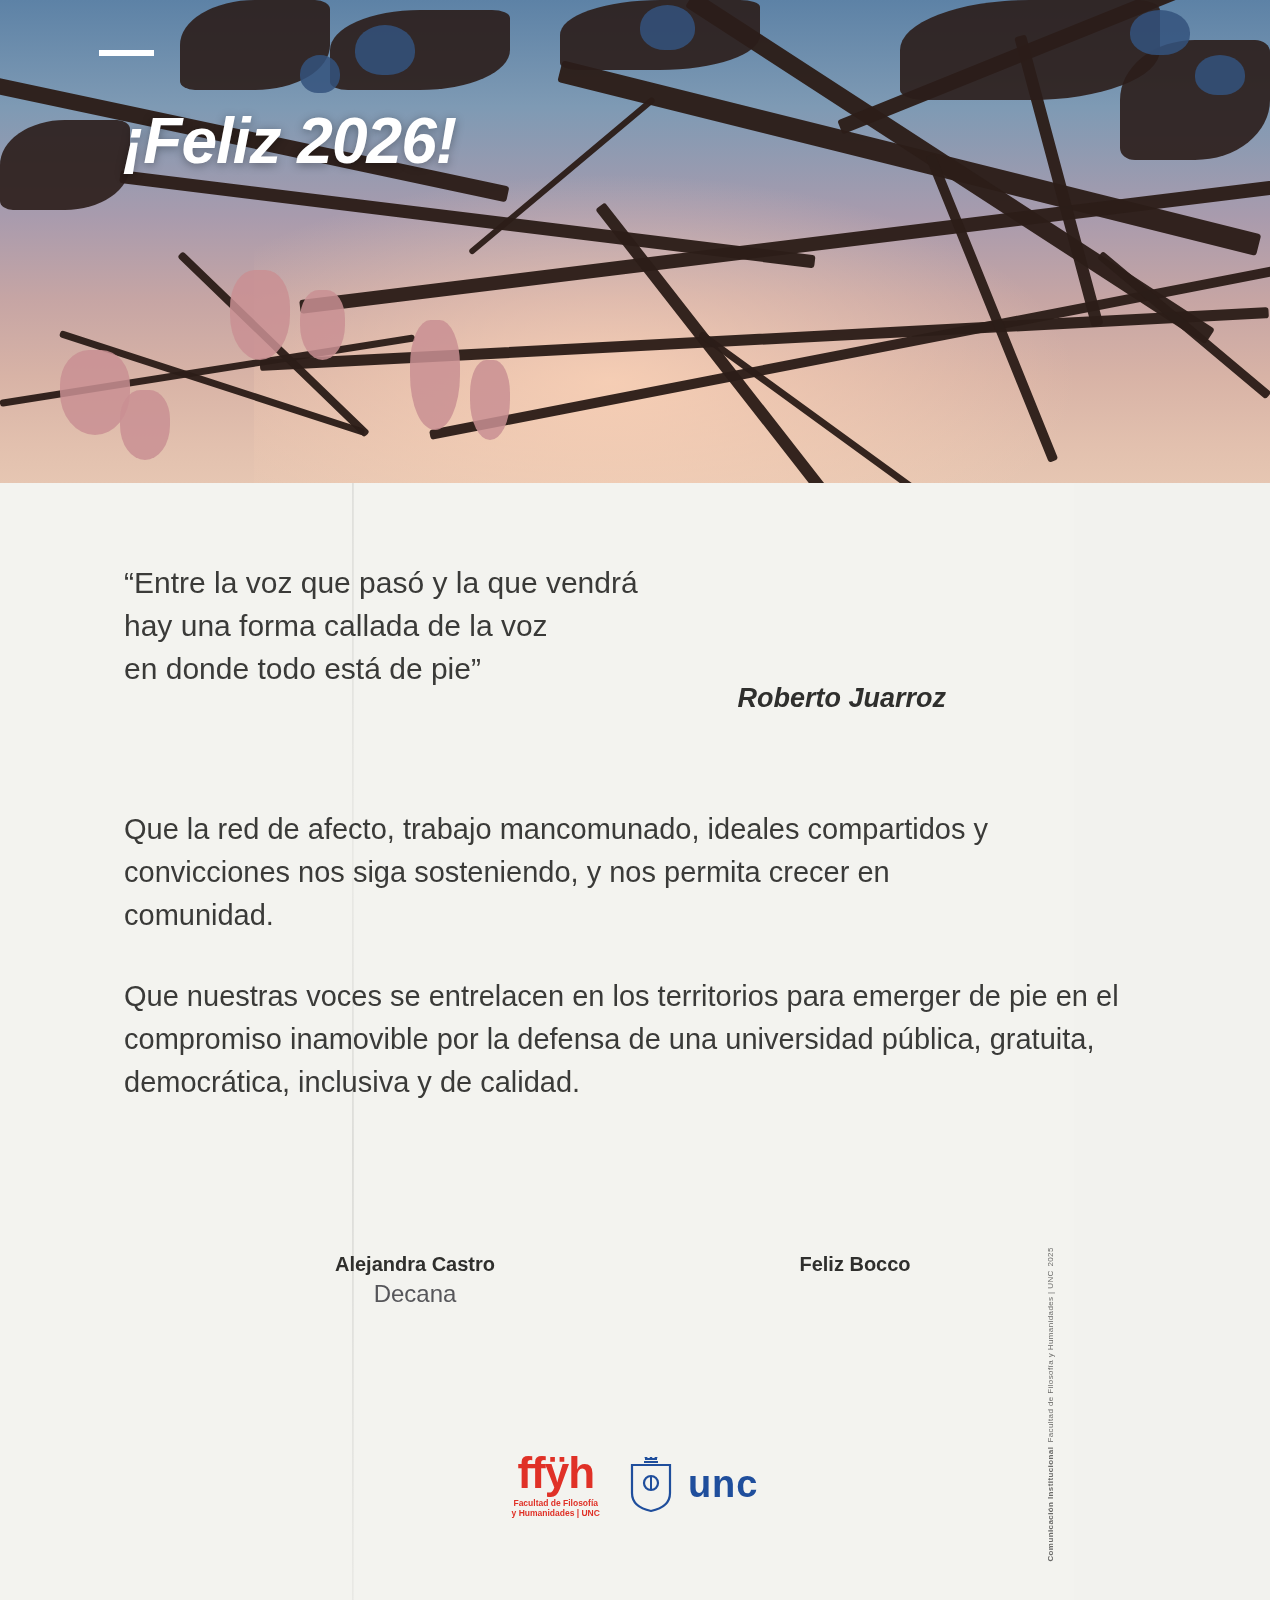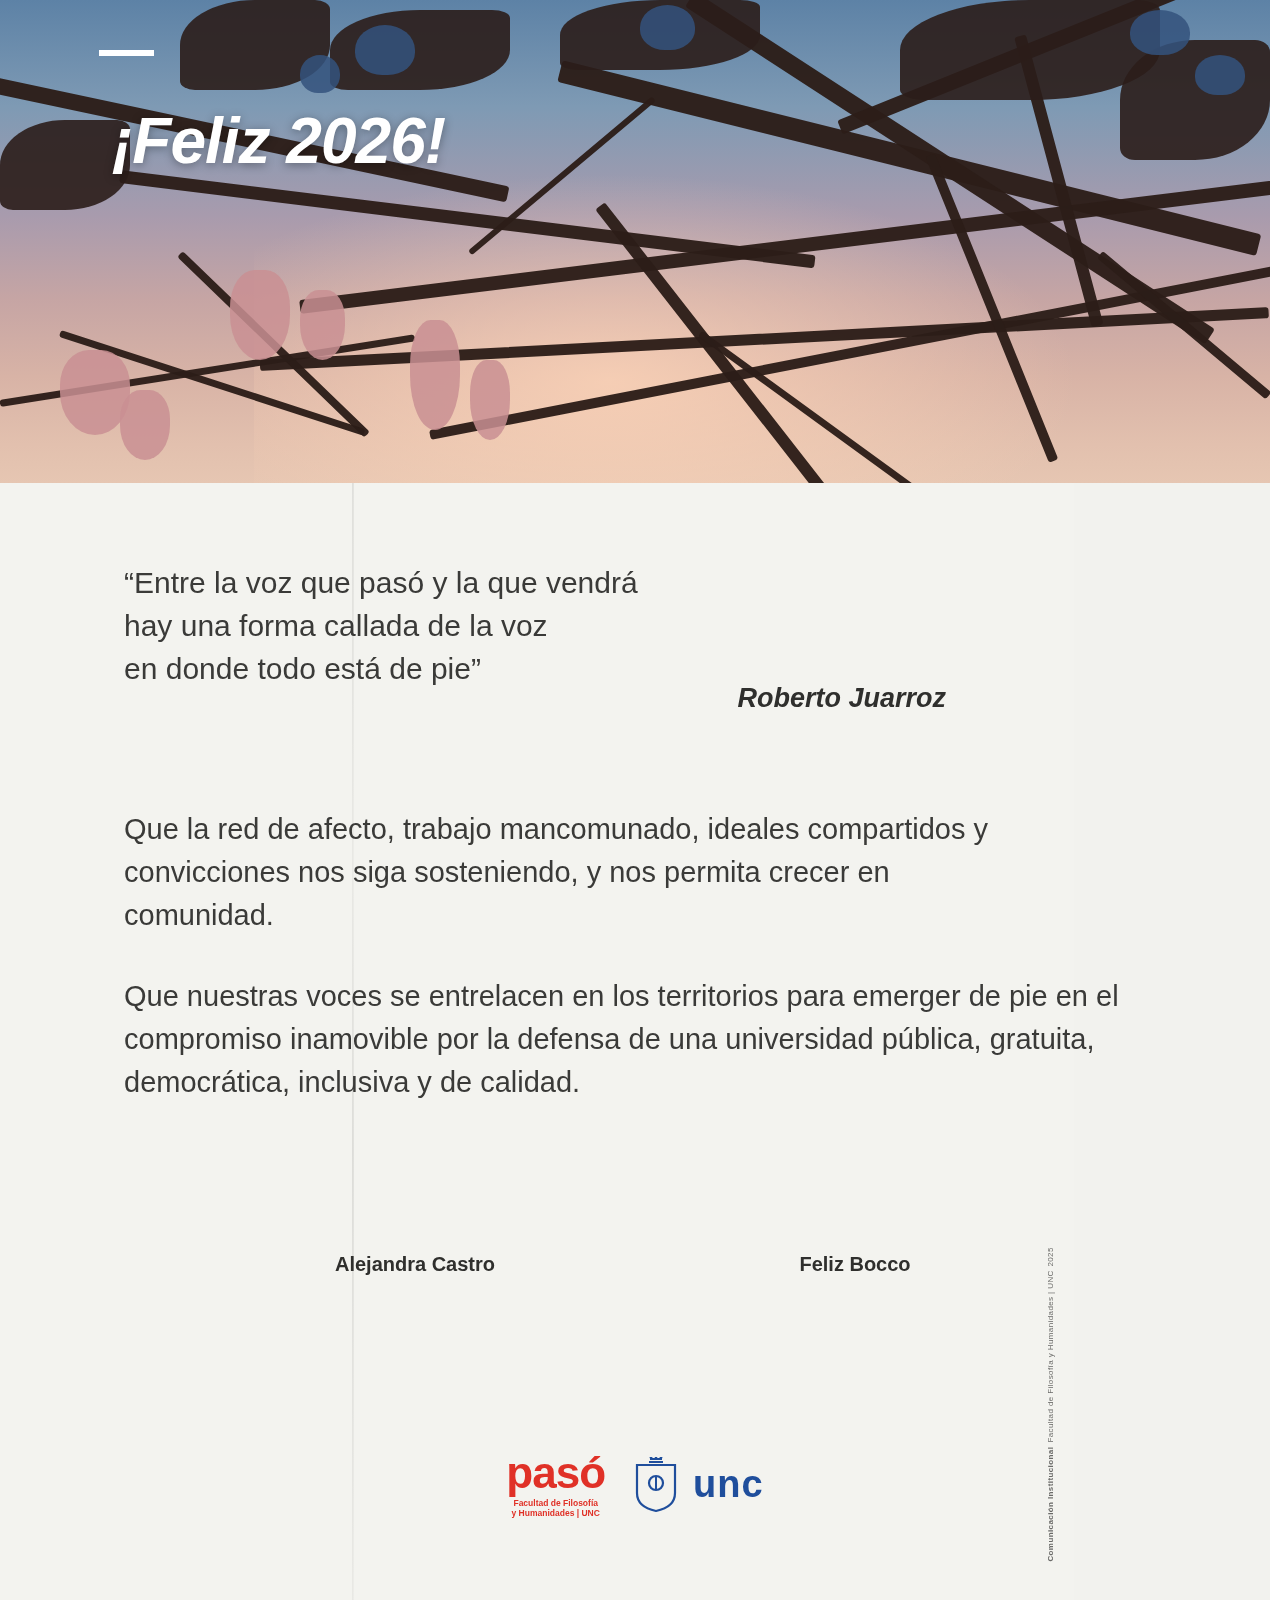--- a/index.html
+++ b/index.html
@@ -59,21 +59,21 @@
   .blossom {
     position: absolute;
     border-radius: 50% 50% 45% 45%;
     opacity: 0.85;
   }
   .flowers-blue { background: #34527c; }
   .flowers-pink { background: #c98f93; }
 
   .hero-title {
     position: absolute;
-    left: 112px;
+    left: 123px;
     top: 104px;
     font-size: 64px;
     font-weight: bold;
     color: #ffffff;
     letter-spacing: -1px;
     text-shadow: 0 2px 10px rgba(0,0,0,0.35);
     z-index: 5;
     font-style: italic;
     text-align: center;
   }
@@ -277,29 +277,30 @@
 hay una forma callada de la voz
 en donde todo está de pie”</div>
     <div class="quote-author">Roberto Juarroz</div>
 
     <div class="para para-2">Que nuestras voces se entrelacen en los territorios para emerger de pie en el compromiso inamovible por la defensa de una universidad pública, gratuita, democrática, inclusiva y de calidad.</div>
     <div class="para para-1">Que la red de afecto, trabajo mancomunado, ideales compartidos y convicciones nos siga sosteniendo, y nos permita crecer en comunidad.</div>
 
     <div class="signatures">
       <div class="sig sig-1">
         <div class="sig-name">Alejandra Castro</div>
+        <div class="sig-role">Decana</div>
       </div>
       <div class="sig sig-2">
         <div class="sig-name">Feliz Bocco</div>
       </div>
     </div>
 
     <div class="logos">
       <div class="ffyh">
-        <div class="ffyh-mark">pasó</div>
+        <div class="ffyh-mark">ffÿh</div>
         <div class="ffyh-sub">Facultad de Filosofía
 y Humanidades | UNC</div>
       </div>
 
       <div class="unc">
         <svg class="unc-shield" viewBox="0 0 46 56">
           <path d="M4 8 H42 V36 Q42 50 23 54 Q4 50 4 36 Z" fill="none" stroke="#1f4e9c" stroke-width="2.2"></path>
           <circle cx="23" cy="26" r="7" fill="none" stroke="#1f4e9c" stroke-width="2.2"></circle>
           <path d="M23 19 V33" stroke="#1f4e9c" stroke-width="2"></path>
           <path d="M16 5 h14 M17 2 h12" stroke="#1f4e9c" stroke-width="2"></path>

